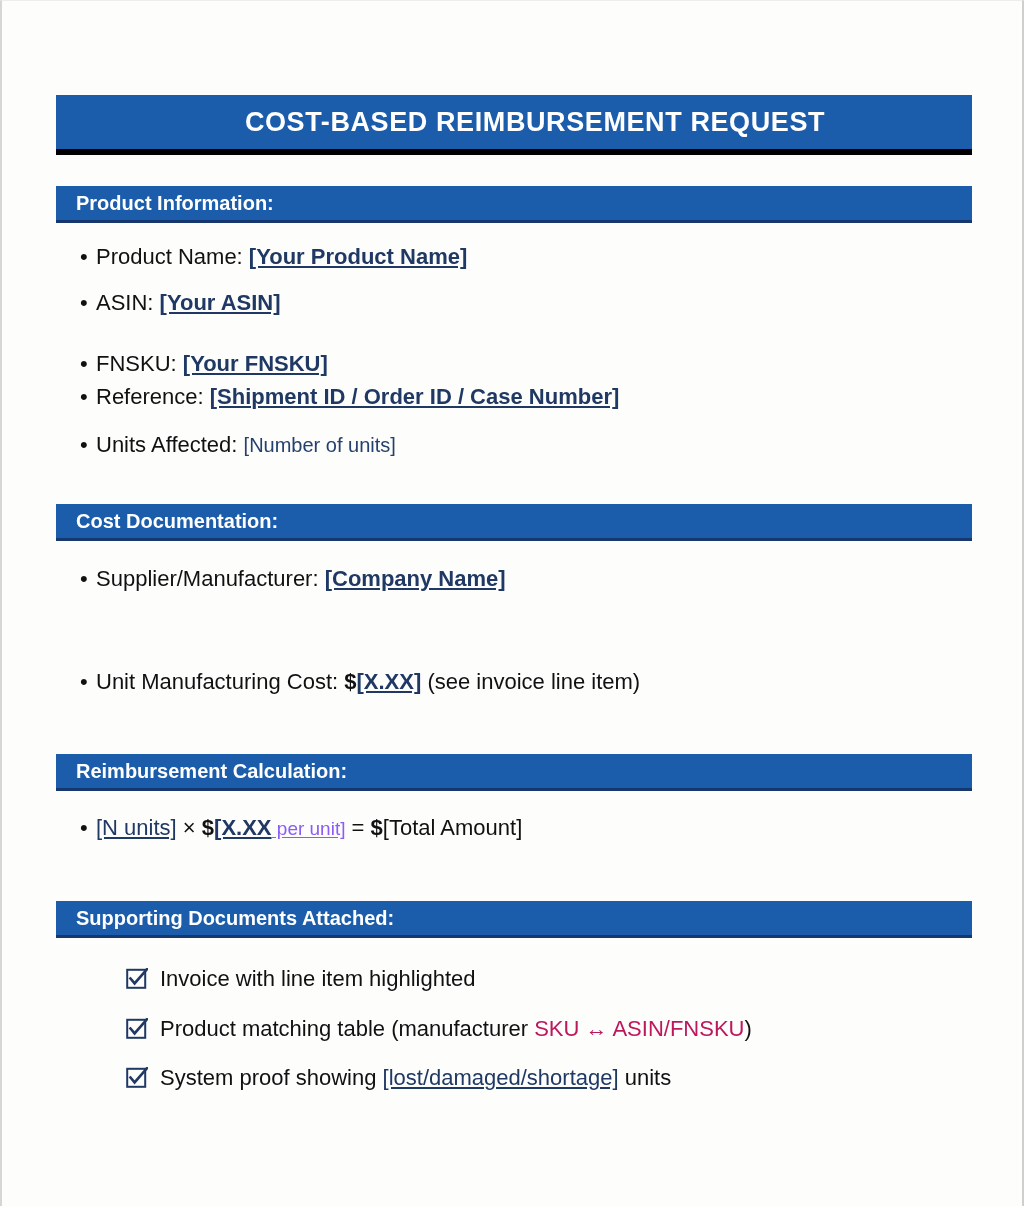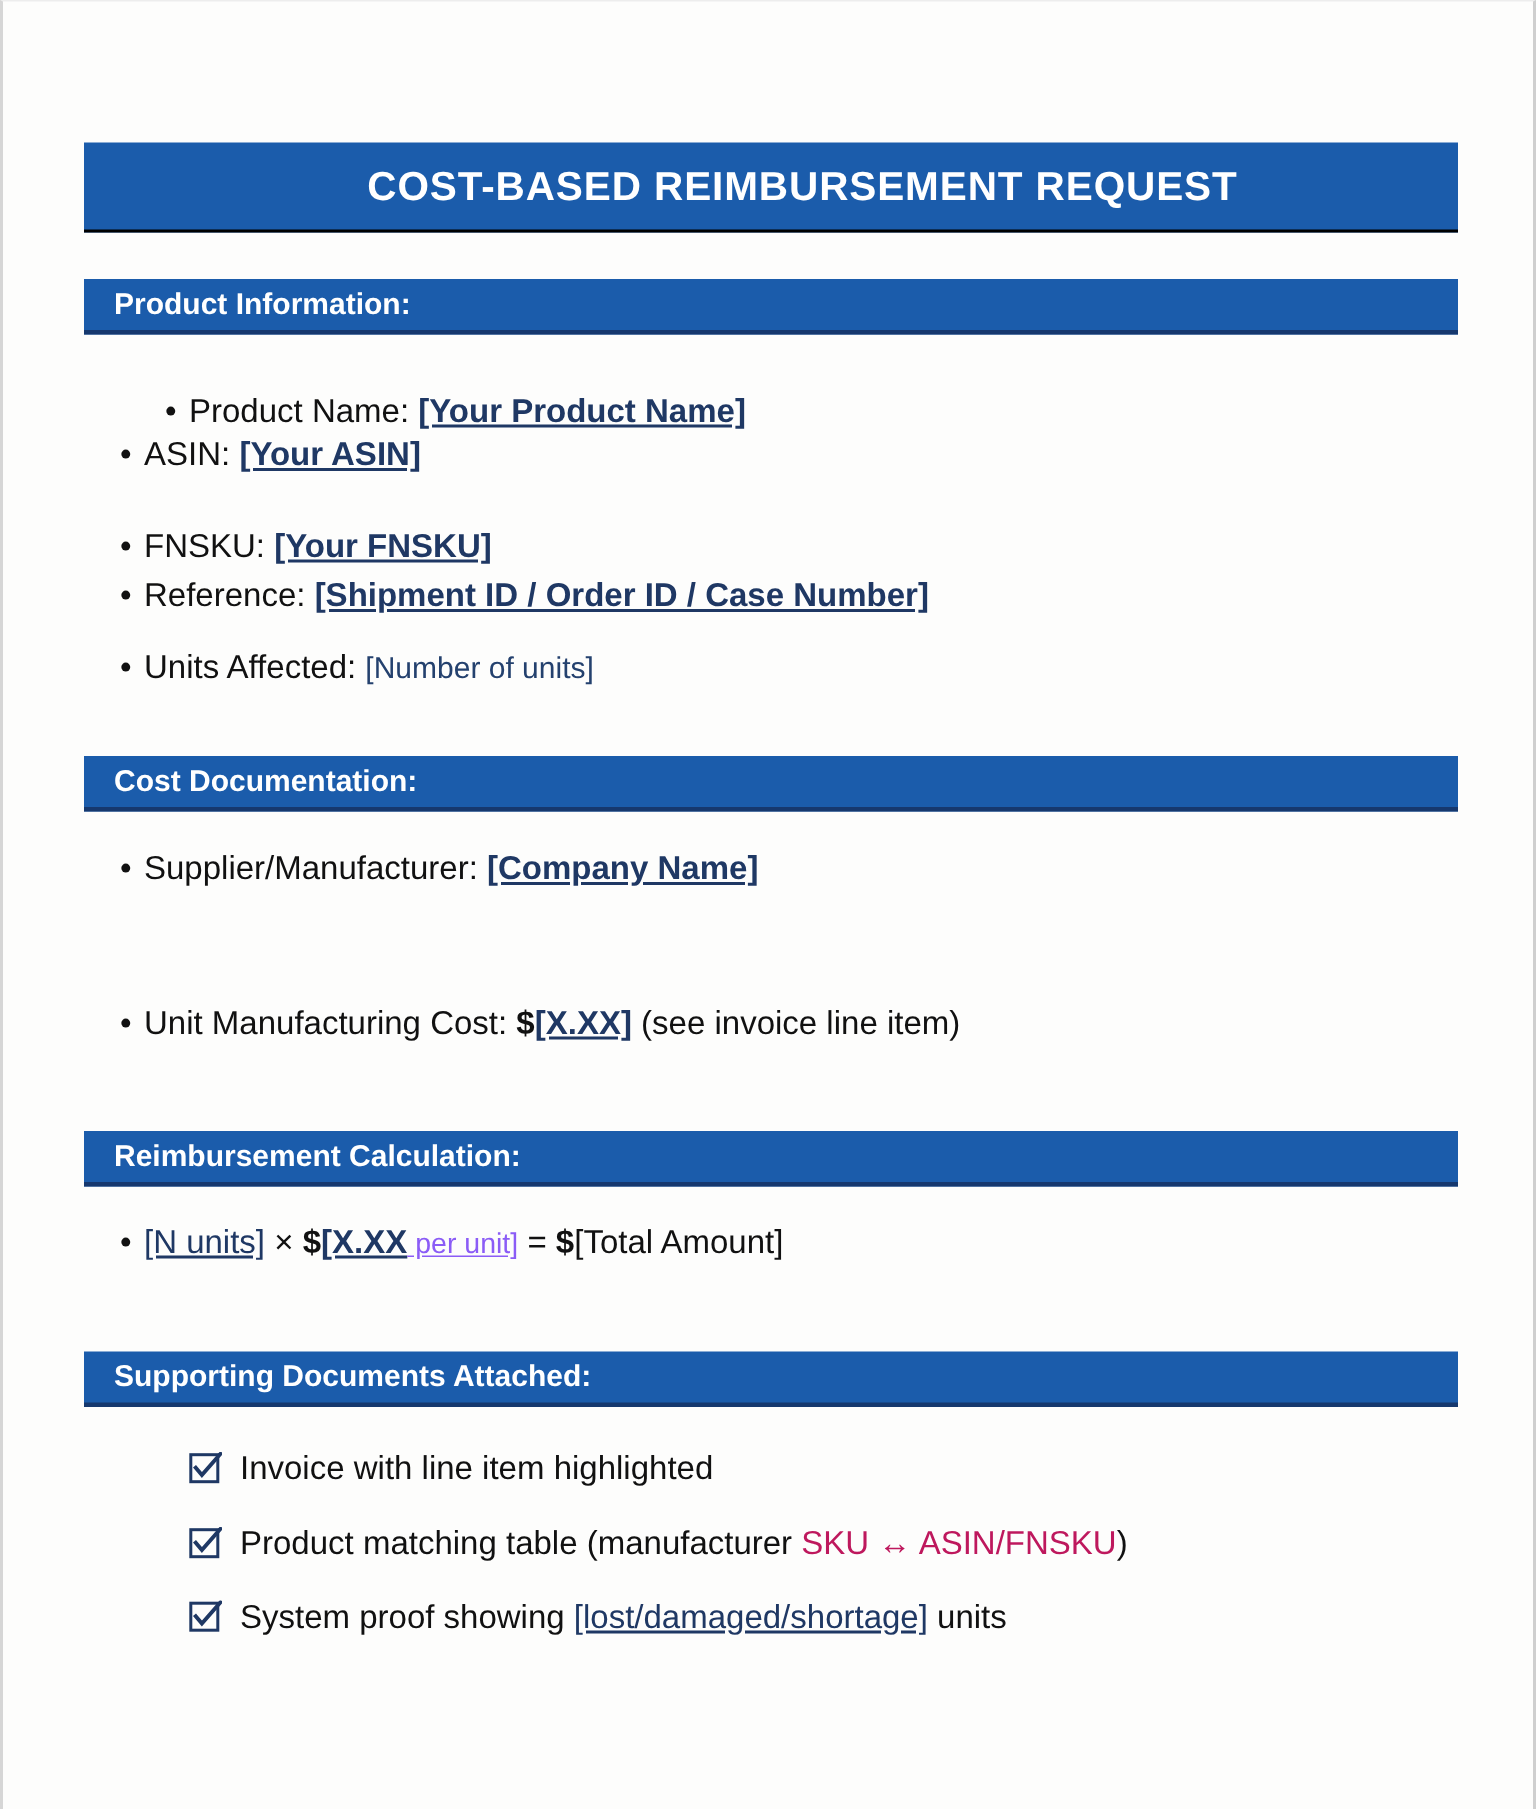--- a/index.html
+++ b/index.html
@@ -24,21 +24,21 @@
   }
 
   
   .title-banner {
     position: absolute;
     left: 54px;
     top: 94px;
     width: 916px;
     height: 60px;
     background: #1b5cab;
-    border-bottom: 2px solid #000000;
+    border-bottom: 6px solid #000000;
     display: flex;
     align-items: center;
     justify-content: center;
     box-sizing: border-box;
     padding-left: 42px;
   }
   .title-banner .title-text {
     color: #ffffff;
     font-size: 27px;
     font-weight: bold;
@@ -151,21 +151,21 @@
 <div class="page">
 
   <div class="title-banner">
     <div class="title-text">COST-BASED REIMBURSEMENT REQUEST</div>
   </div>
 
   <div class="section-bar" style="top:185px;">
     <span class="section-text">Product Information:</span>
   </div>
 
-  <div class="line" style="top:260px;margin-left:30px;">
+  <div class="line" style="top:243px;">
     <span class="bullet">•</span><span class="lbl">Product Name:</span>
     <span class="ph">[Your Product Name]</span>
   </div>
 
   <div class="line" style="top:289px;">
     <span class="bullet">•</span><span class="lbl">ASIN:</span>
     <span class="ph">[Your ASIN]</span>
   </div>
 
   <div class="line" style="top:350px;">

